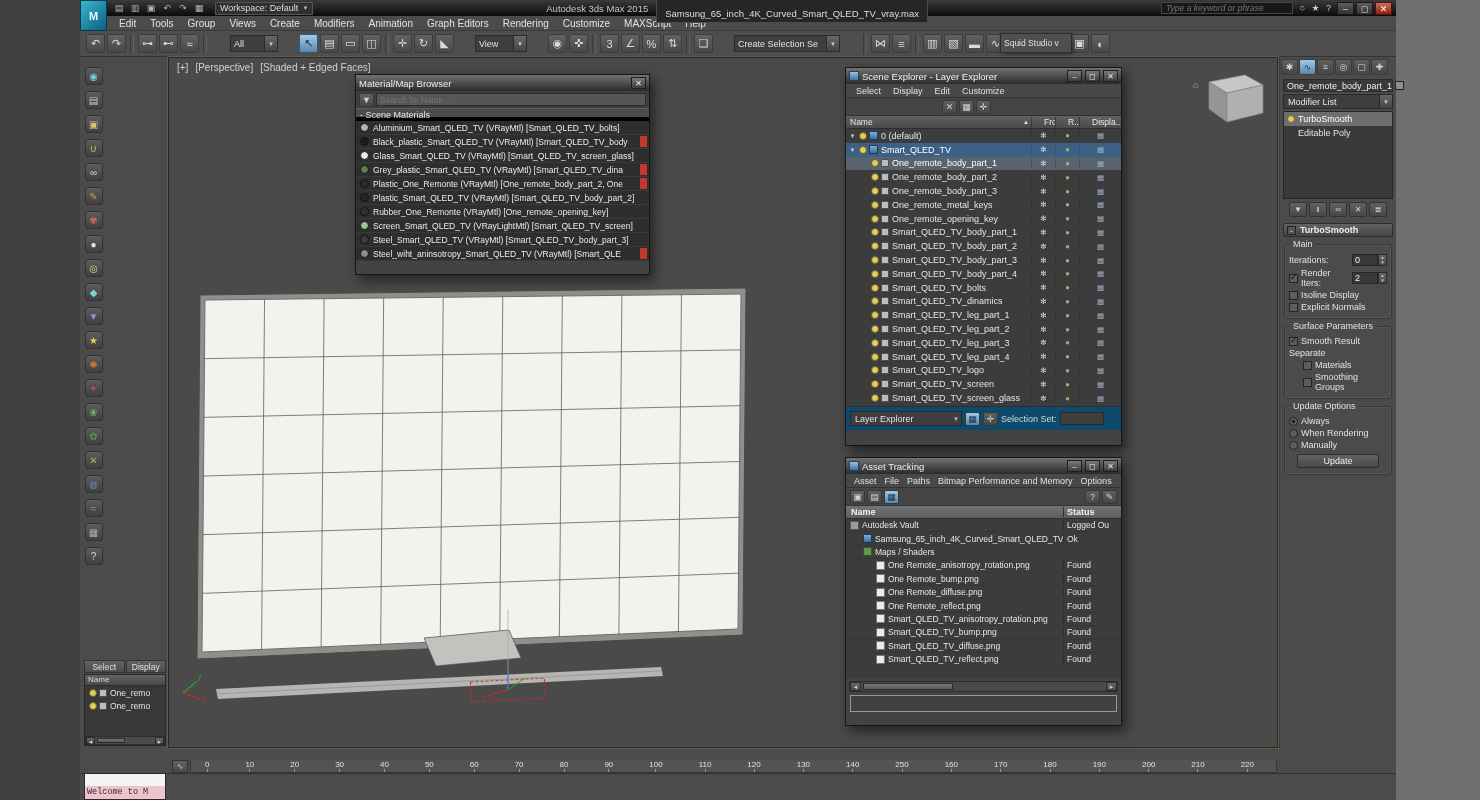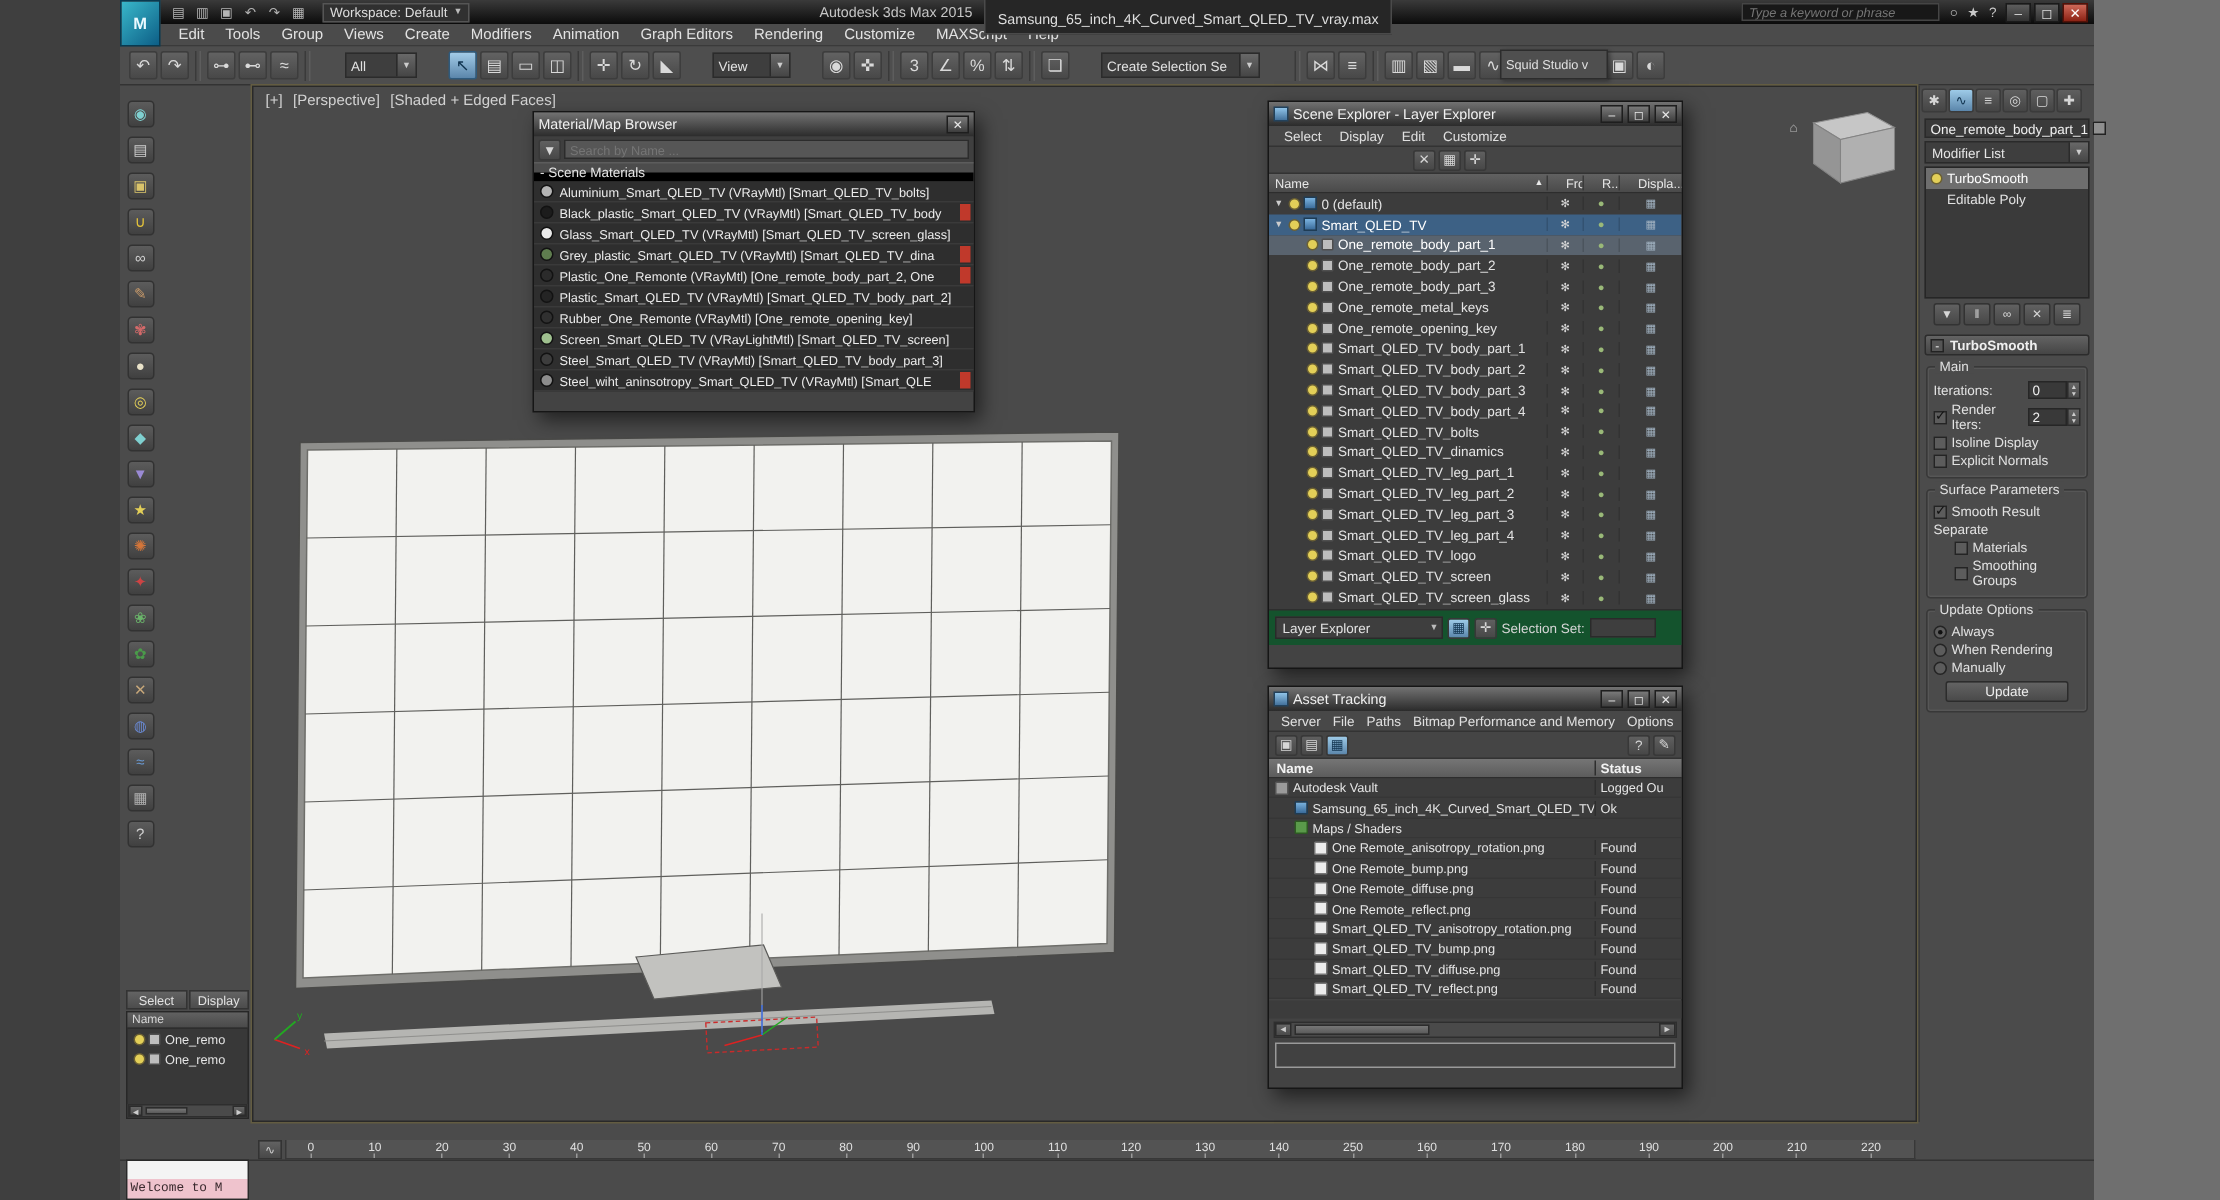--- a/index.html
+++ b/index.html
@@ -45,21 +45,21 @@
 .win-btn{width:15px;height:12px;background:linear-gradient(#7a7a7a,#3d3d3d);border:1px solid #1e1e1e;color:#eaeaea;font-size:8px;line-height:11px;text-align:center;flex:none}
 .win-ticon{width:10px;height:10px;background:linear-gradient(#8fc3e8,#44729c);border:1px solid #23425c;flex:none}
 .win-menu{height:14px;display:flex;align-items:center;background:#484848;border-bottom:1px solid #333;padding-left:4px}
 .win-menu span{padding:0 6px;font-size:9px;color:#e0e0e0}
 .win-tools{height:18px;display:flex;align-items:center;background:#454545;border-bottom:1px solid #333;padding:0 4px;gap:2px}
 .wt-icon{width:15px;height:14px;border:1px solid #383838;border-radius:2px;background:linear-gradient(#606060,#474747);color:#d6d6d6;font-size:9px;display:flex;align-items:center;justify-content:center;flex:none}
 .wt-icon.active{background:linear-gradient(#9ecbe8,#5b86ab);color:#11334f}
 
 #mat-search-row{height:17px;display:flex;align-items:center;gap:2px;padding:2px 3px;background:#3f3f3f}
 #mat-search{flex:1;height:13px;background:#565656;border:1px solid #2c2c2c;color:#d9d9d9;font-size:8.5px;padding:0 3px;font-family:inherit;outline:none}
-#mat-section{height:13px;background:#4c4c4c;border-top:1px solid #5c5c5c;border-bottom:6px solid #000000;font-size:9px;color:#e6e6e6;line-height:12px;padding-left:4px}
+#mat-section{height:13px;background:#4c4c4c;border-top:1px solid #5c5c5c;border-bottom:4px solid #000000;font-size:9px;color:#e6e6e6;line-height:12px;padding-left:4px}
 .mat-row{height:14px;display:flex;align-items:center;gap:4px;padding:0 2px 0 4px;border-bottom:1px solid #3a3a3a;background:#2e2e2e;color:#ececec;font-size:8.5px;white-space:nowrap;overflow:hidden}
 .mat-sw{width:9px;height:9px;border-radius:50%;border:1px solid #121212;flex:none}
 .mat-name{overflow:hidden;white-space:nowrap;flex:1}
 .mat-trunc{width:7px;height:11px;background:#c0392b;flex:none}
 
 .sx-hdr{height:13px;display:flex;align-items:center;background:linear-gradient(#616161,#4a4a4a);border-bottom:1px solid #2d2d2d;font-size:8.5px;color:#e8e8e8}
 .sx-hname{flex:1;padding-left:4px;display:flex;align-items:center}
 .sx-cellh{width:24px;border-left:1px solid #3a3a3a;padding-left:12px;overflow:hidden;white-space:nowrap;flex:none}
 .sx-cellh.c3{width:42px}
 #sx-rows{background:#3c3c3c;overflow:hidden}
@@ -67,21 +67,21 @@
 .sx-row.sx-sel{background:#3d6185;color:#fff}
 .sx-row.sx-hl{background:#59636e;color:#fff}
 .sx-arrow{width:9px;font-size:6px;color:#ccc;flex:none;text-align:center}
 .sx-bulb{width:8px;height:8px;border-radius:50%;background:#e3cf58;border:1px solid #6b6033;flex:none;margin:0 2px}
 .sx-ic-layer{width:9px;height:9px;background:linear-gradient(#7ab3e0,#3a6b9a);border:1px solid #1f3c55;flex:none;margin-right:3px}
 .sx-ic-obj{width:8px;height:8px;background:#bdbdbd;border:1px solid #4f4f4f;border-radius:1px;flex:none;margin-right:3px}
 .sx-name{flex:1;overflow:hidden}
 .sx-cell{width:24px;flex:none;text-align:center;font-size:7.5px;border-left:1px solid rgba(0,0,0,.15)}
 .sx-cell.c3{width:42px}
 .sx-c1{color:#d9d9d9}.sx-c2{color:#9ab978}.sx-c3{color:#9fb0bf}
-#sx-footer{height:24px;display:flex;align-items:center;gap:3px;padding:0 4px;background:#14532d;border-top:1px solid #2e2e2e;font-size:9px}
+#sx-footer{height:24px;display:flex;align-items:center;gap:3px;padding:0 4px;background:#0c4a6e;border-top:1px solid #2e2e2e;font-size:9px}
 .mini-drop{height:15px;background:#3e3e3e;border:1px solid #2a2a2a;display:flex;align-items:center;padding-left:4px;color:#e2e2e2}
 
 .at-hdr{height:13px;display:flex;align-items:center;background:linear-gradient(#757575,#5c5c5c);border-bottom:1px solid #2d2d2d;font-size:9px;color:#f2f2f2}
 .at-row{height:13.4px;display:flex;align-items:center;font-size:8.5px;color:#e6e6e6;white-space:nowrap;background:#3c3c3c;border-bottom:1px solid #363636}
 .at-ic{width:9px;height:9px;flex:none;margin-right:3px;border-radius:1px}
 .at-vault-icon{background:#9a9a9a;border:1px solid #555}
 .at-max-file-icon{background:linear-gradient(#7ab3e0,#3a6b9a);border:1px solid #1f3c55}
 .at-maps-icon{background:#5a9a4a;border:1px solid #2d5a22}
 .at-bitmap-icon{background:#ececec;border:1px solid #777}
 .at-name{flex:1;overflow:hidden}
@@ -631,21 +631,21 @@
   <div class="win" id="at-win" style="left:845px;top:457px;width:277px;height:269px">
     <div class="win-tb">
       <span class="win-ticon"></span>
       <span>Asset Tracking</span>
       <span class="grow"></span>
       <span class="win-btn">–</span>
       <span class="win-btn">◻</span>
       <span class="win-btn">✕</span>
     </div>
     <div class="win-menu" id="at-menu" style="font-size:8.5px">
-        <span style="padding: 0px 4px;">Server</span>
+        <span style="padding: 0px 4px;">Asset</span>
         <span style="padding: 0px 4px;">File</span>
         <span style="padding: 0px 4px;">Paths</span>
         <span style="padding: 0px 4px;">Bitmap Performance and Memory</span>
         <span style="padding: 0px 4px;">Options</span>
       </div>
     <div class="win-tools" id="at-tools">
         <span class="wt-icon">▣</span>
         <span class="wt-icon">▤</span>
         <span class="wt-icon active">▦</span>
         <span class="grow"></span>

